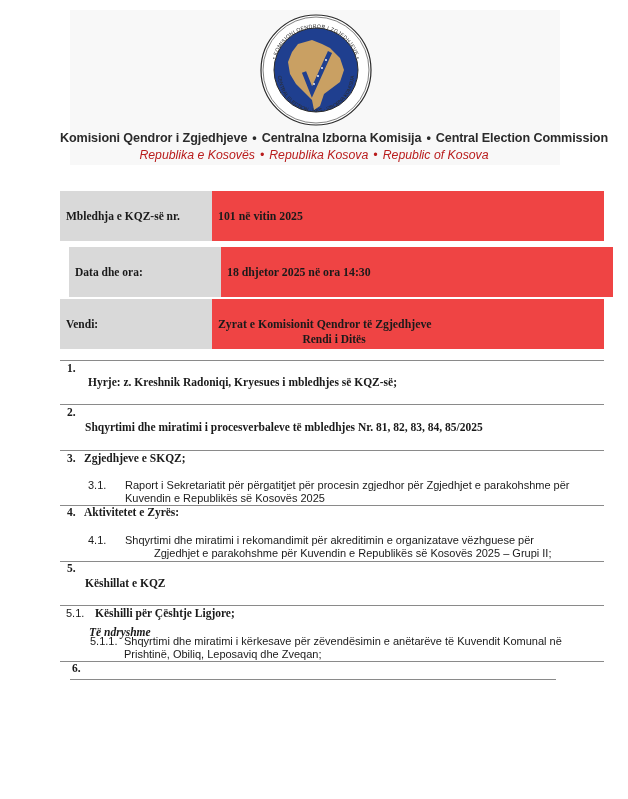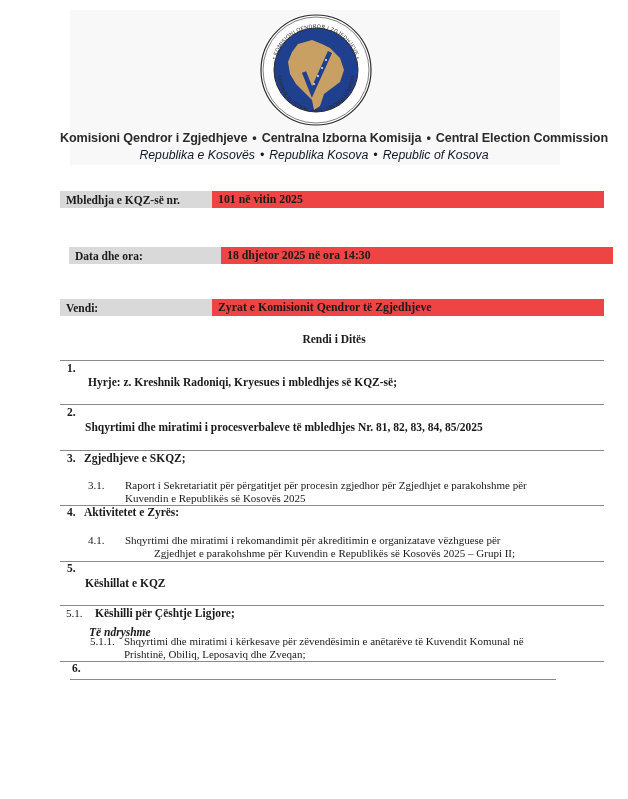--- a/index.html
+++ b/index.html
@@ -10,42 +10,42 @@
     .abs { position: absolute; }
     .header-bg {
       left: 70px; top: 10px; width: 490px; height: 155px; background: #f8f8f8;
     }
     .logo { left: 260px; top: 14px; width: 112px; height: 112px; }
     .org-line {
       left: 60px; width: 508px; text-align: center;
       font-family: "Liberation Sans", sans-serif; white-space: nowrap;
     }
     .org-line.l1 { top: 131px; font-size: 12.6px; font-weight: bold; color: #2b2b2b; letter-spacing: -0.1px; }
-    .org-line.l2 { top: 148px; font-size: 12.3px; font-style: italic; color: #0f172a; }
+    .org-line.l2 { top: 148px; font-size: 12.3px; font-style: italic; color: #b91c1c; }
     .org-line .dot { margin: 0 5px; }
 
-    .meta-row { left: 60px; width: 544px; height: 17px; display: flex; }
+    .meta-row { left: 60px; width: 544px; height: 50px; display: flex; }
     .meta-label {
       width: 152px; background: #d9d9d9; font-weight: bold; font-size: 11.5px;
       display: flex; align-items: center; padding-left: 6px; box-sizing: border-box;
       font-family: "Liberation Serif", serif;
     }
     .meta-value {
       flex: 1; background: #ef4444; font-weight: bold; font-size: 11.8px;
       display: flex; align-items: center; padding-left: 6px; box-sizing: border-box;
       font-family: "Liberation Serif", serif;
     }
     .agenda-title {
       left: 60px; width: 608px; top: 333px; text-align: center; font-weight: bold; font-size: 11.5px;
       font-family: "Liberation Serif", serif; padding-left: 0; width: 548px;
     }
     .hr { left: 60px; width: 544px; height: 1px; background: #8a8a8a; }
     .t { font-family: "Liberation Serif", serif; font-size: 11.5px; white-space: nowrap; }
     .b { font-weight: bold; }
-    .n { font-family: Liberation Serif, serif; font-size: 11px; }
+    .n { font-family: Liberation Sans, sans-serif; font-size: 11px; }
   </style>
 </head>
 <body>
 
 <div class="abs header-bg"></div>
 
 <div class="abs logo">
   <svg width="112" height="112" viewBox="0 0 112 112">
     <circle cx="56" cy="56" r="55" fill="#ffffff" stroke="#2b2b2b" stroke-width="1.2"></circle>
     <circle cx="56" cy="56" r="53" fill="none" stroke="#2b2b2b" stroke-width="0.6"></circle>

